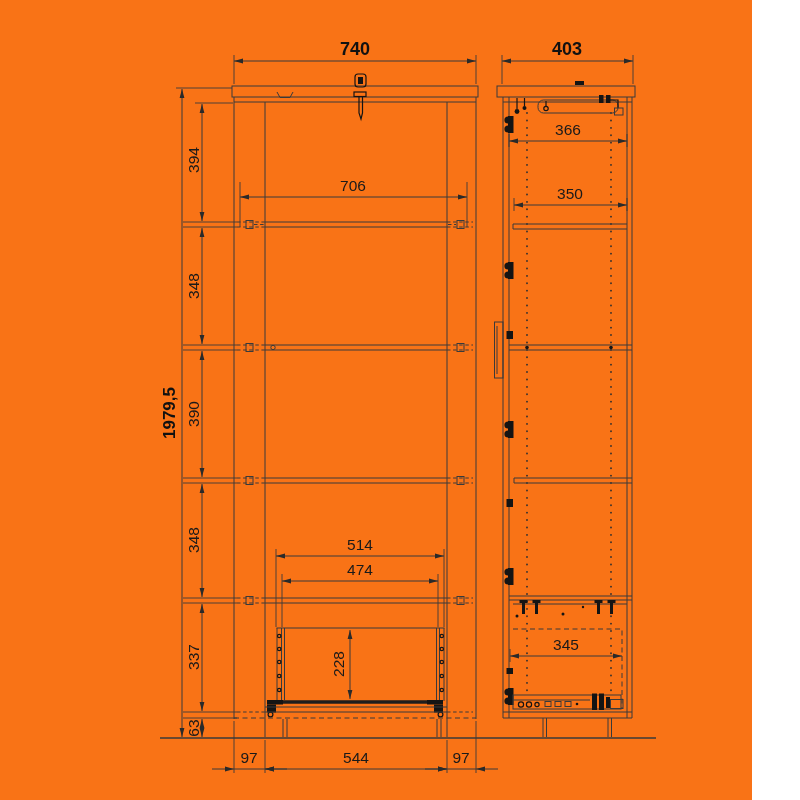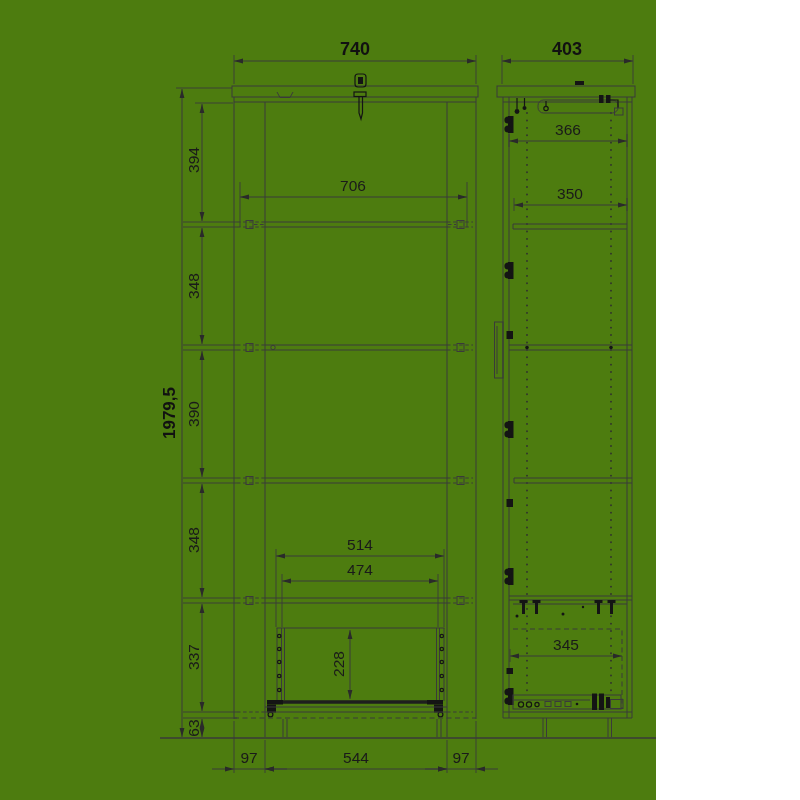--- a/index.html
+++ b/index.html
@@ -1,16 +1,16 @@
 <!DOCTYPE html>
 <html><head>
 <meta charset="utf-8">
 <style>
   html,body{margin:0;padding:0;background:#ffffff;}
-  .stage{width:656px;height:800px;background:#4d7c0f;position:relative;font-family:"Liberation Sans",sans-serif;}
+  .stage{width:752px;height:800px;background:#f97316;position:relative;font-family:"Liberation Sans",sans-serif;}
   svg{display:block;}
   .ln{stroke:#3a3a3a;stroke-width:1;fill:none;}
   .lnw{stroke:#3a3a3a;stroke-width:1.4;fill:none;}
   .thk{stroke:#1e1e1e;stroke-width:3.5;fill:none;}
   .dashS{stroke:#3a3a3a;stroke-width:1;fill:none;stroke-dasharray:3.5 2.6;}
   .dashL{stroke:#3a3a3a;stroke-width:1;fill:none;stroke-dasharray:5 3.5;}
   .dots{stroke:#2f2f2f;stroke-width:1.8;fill:none;stroke-dasharray:0.1 7.3;stroke-linecap:round;}
   .hw{fill:#141414;stroke:none;}
   .hwl{stroke:#141414;stroke-width:1.2;fill:none;}
   .dim{stroke:#3a3a3a;stroke-width:1;fill:none;}

